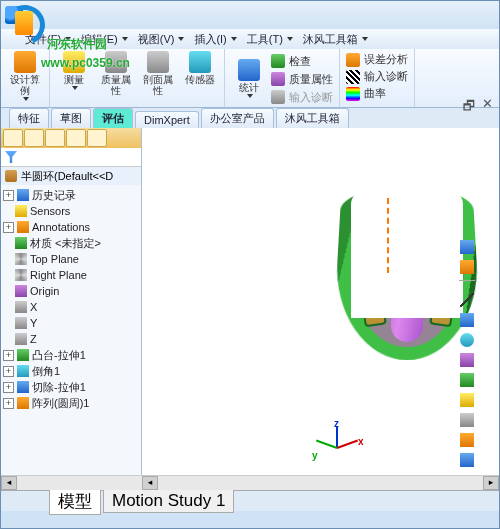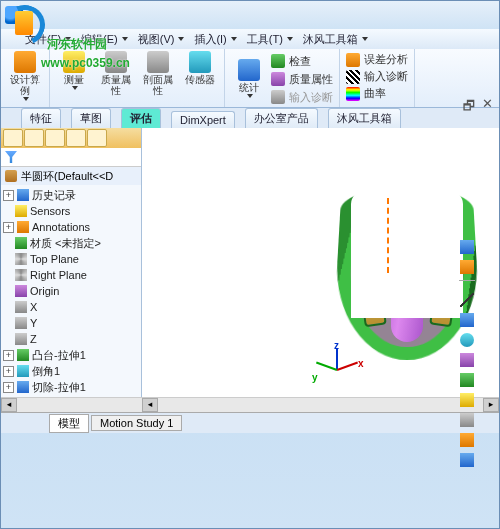--- a/index.html
+++ b/index.html
@@ -8,24 +8,24 @@
 .ticon{width:18px;height:18px;background:radial-gradient(circle at 30% 30%,#4da6ff 0 40%,#0066cc 60% 100%);border-radius:3px;display:inline-block}
 .menubar{height:20px;background:linear-gradient(#f5faff,#dce9f7);display:flex;align-items:center;padding-left:24px;gap:10px;font-size:11px;color:#223}
 .menubar span{display:inline-flex;align-items:center;gap:2px}
 .dd{width:0;height:0;border-left:3px solid transparent;border-right:3px solid transparent;border-top:4px solid #333;display:inline-block;margin-left:2px}
 .ribbon{height:58px;background:linear-gradient(#f8fbff,#e3eefb);border-bottom:1px solid #9bb8d9;display:flex}
 .rgrp{border-right:1px solid #c3d4e8;padding:2px 6px;display:flex;flex-direction:column}
 .bigbtn{display:flex;flex-direction:column;align-items:center;justify-content:center;width:36px;gap:1px;color:#333;font-size:10px;line-height:11px;text-align:center}
 .bigbtn .ico{width:22px;height:22px;border-radius:3px;display:inline-block}
 .smallbtn{display:flex;align-items:center;gap:4px;font-size:11px;color:#333;height:17px}
 .smallbtn .sico{width:14px;height:14px;border-radius:2px;display:inline-block}
-.tabbar{height:20px;background:#dfeaf7;display:flex;align-items:flex-end;padding-left:20px;gap:10px}
+.tabbar{height:20px;background:#dfeaf7;display:flex;align-items:flex-end;padding-left:8px;gap:2px}
 .tab{padding:2px 8px;background:linear-gradient(#f5faff,#e0ebf7);border:1px solid #a8c0db;border-bottom:none;border-radius:3px 3px 0 0;font-size:11px;color:#223}
 .tab.active{background:#5eead4;font-weight:bold}
-.body{position:relative;height:284px;display:flex;background:#fff}
+.body{position:relative;height:362px;display:flex;background:#fff}
 .fmgr{width:140px;border-right:1px solid #a8c0db;display:flex;flex-direction:column;background:#f4f8fd}
 .fmtabs{height:20px;background:linear-gradient(#f5dda0,#f0c060);display:flex;align-items:center;gap:1px;padding:0 2px}
 .fmtabs .ft{width:18px;height:16px;background:#fff3d0;border:1px solid #c9a84a;border-radius:2px}
 .filter{height:18px;background:#fff;border-bottom:1px solid #ccc;display:flex;align-items:center;padding:0 4px}
 .filter .fico{width:12px;height:12px;background:linear-gradient(#66aaff,#3388dd);clip-path:polygon(0 0,100% 0,60% 50%,60% 100%,40% 100%,40% 50%)}
 .partname{height:18px;background:#e8f0fb;display:flex;align-items:center;padding:0 4px;font-size:11px}
 .partname .pico{width:12px;height:12px;background:linear-gradient(#d4a050,#b07020);margin-right:4px;border-radius:2px}
 .tree{flex:1;overflow:hidden;padding:2px 0 2px 2px}
 .tnode{display:flex;align-items:center;gap:3px;height:16px;font-size:11px;color:#222;padding-left:12px;white-space:nowrap}
 .tnode .exp{width:9px;height:9px;border:1px solid #888;background:#fff;font-size:9px;line-height:8px;text-align:center;color:#444;margin-left:-12px}
@@ -34,21 +34,21 @@
 .triad{position:absolute;left:170px;bottom:18px;width:50px;height:50px}
 .triad .ax{position:absolute;left:25px;top:25px;width:22px;height:2px;transform-origin:0 50%}
 .triad .zax{background:#0033cc;transform:rotate(-90deg)}
 .triad .xax{background:#cc0000;transform:rotate(-20deg)}
 .triad .yax{background:#00aa00;transform:rotate(200deg)}
 .triad .lbl{position:absolute;font-size:10px;font-weight:bold}
 .scrollh{position:absolute;bottom:0;left:0;right:0;height:14px;background:#e8e8e8;border-top:1px solid #ccc;display:flex;align-items:center}
 .scrollh .sarr{width:14px;height:12px;background:#d0d0d0;border:1px solid #aaa;text-align:center;font-size:9px;line-height:11px}
 .scrollh .thumb{flex:1}
 .vtabs{height:20px;background:#dfeaf7;display:flex;align-items:center;padding-left:48px;gap:2px;border-top:1px solid #aaa}
-.vtab{padding:1px 8px;background:#f0f0f0;border:1px solid #aaa;font-size:11px}
+.vtab{padding:1px 8px;background:#f0f0f0;border:1px solid #aaa;font-size:17px}
 .vtab.active{background:#fff}
 .status{height:18px;background:linear-gradient(#d8e6f7,#c3d7ef);display:flex;align-items:center;font-size:11px;padding:0 6px;gap:18px;color:#223}
 .status .sright{margin-left:auto;display:flex;gap:14px}
 .model3d{position:absolute;left:185px;top:50px;width:160px;height:220px}
 .shell{position:absolute;inset:0}
 .shell .outer{position:absolute;left:10px;top:0;width:140px;height:180px;background:linear-gradient(100deg,#2a9030 0 12%,#3fbf45 12% 88%,#196b1e 88% 100%);border-radius:70px 70px 80px 80px/30px 30px 110px 110px;transform:perspective(400px) rotateX(18deg)}
 .shell .cut{position:absolute;left:24px;top:0;width:112px;height:140px;background:#fff;border-radius:56px 56px 0 0/26px 26px 0 0}
 .shell .inner{position:absolute;left:24px;top:8px;width:112px;height:160px;background:linear-gradient(100deg,#6a5a6a 0 10%,#948494 10% 90%,#4a3a4a 90% 100%);border-radius:56px 56px 70px 70px/24px 24px 100px 100px;transform:perspective(400px) rotateX(18deg)}
 .shell .slot{position:absolute;width:18px;height:52px;background:linear-gradient(#d8c070,#b89030);border:2px solid #1a6a1e;border-radius:4px}
 .shell .mid{position:absolute;left:64px;top:24px;width:32px;height:140px;background:linear-gradient(100deg,#aa55cc,#dd88ee 50%,#aa55cc);border-radius:4px 4px 18px 18px}

